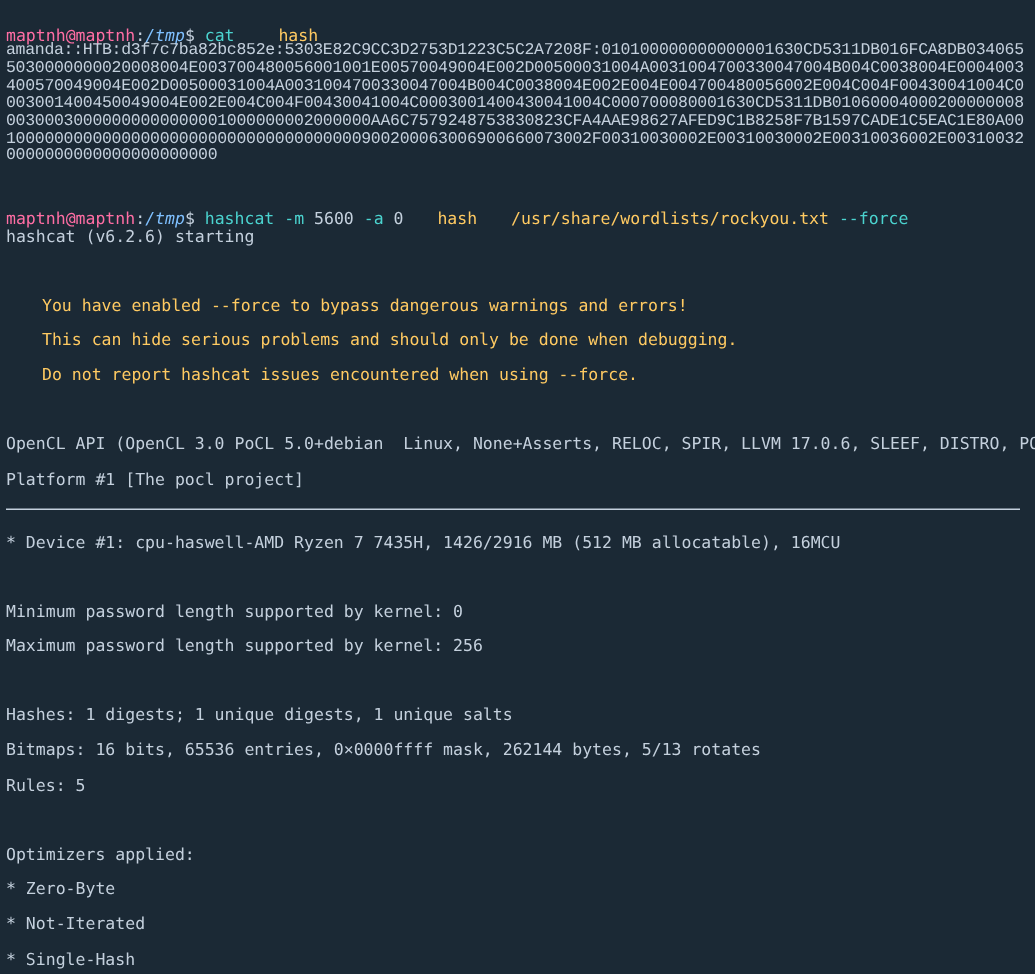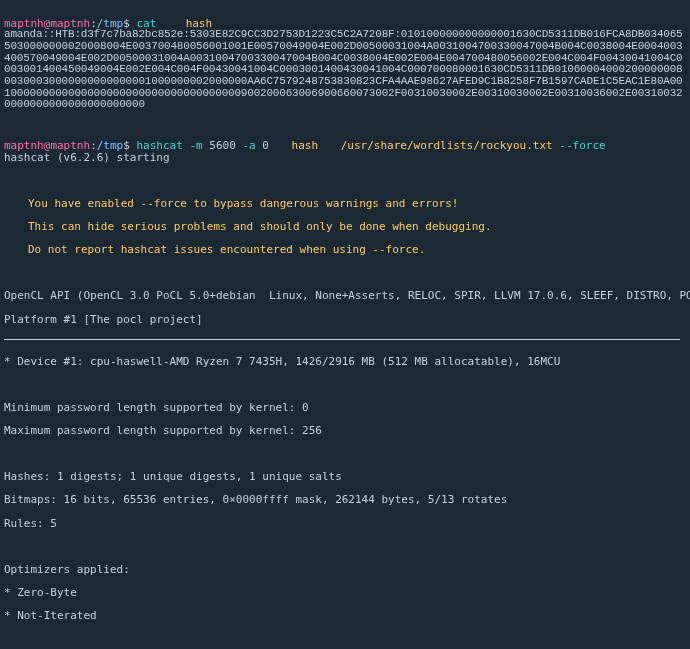--- a/index.html
+++ b/index.html
@@ -16,21 +16,21 @@
   }
   .term {
     padding: 6px 4px 4px 4px;
     white-space: pre;
     word-break: break-all;
   }
   .prompt .user { color: #ff6ea4; }
   .prompt .at   { color: #ff6ea4; }
   .prompt .host { color: #ff6ea4; }
   .prompt .colon{ color: #c4d0dd; }
-  .prompt .path { color: #7fc0ff; }
+  .prompt .path { color: #7fc0ff; font-style: italic; }
   .prompt .dollar{ color: #c4d0dd; }
   .exe  { color: #4bd3cf; }
   .flag { color: #4bd3cf; }
   .arg  { color: #c4d0dd; }
   .kw   { color: #ffca62; font-weight: normal; margin-left: 16px; }
 
   .warn  { color: #ffca62; margin-left: 24px; }
   .norm  { color: #c4d0dd; }
 
   .wrap {
@@ -73,20 +73,21 @@
 <div class="norm">Minimum password length supported by kernel: 0</div>
 <div class="norm">Maximum password length supported by kernel: 256</div>
 <div class="blank"></div>
 <div class="norm">Hashes: 1 digests; 1 unique digests, 1 unique salts</div>
 <div class="norm">Bitmaps: 16 bits, 65536 entries, 0×0000ffff mask, 262144 bytes, 5/13 rotates</div>
 <div class="norm">Rules: 5</div>
 <div class="blank"></div>
 <div class="norm">Optimizers applied:</div>
 <div class="norm">* Zero-Byte</div>
 <div class="norm">* Not-Iterated</div>
+<div class="norm">* Single-Hash</div>
 
 
 
 
 
 
 
 
 
 

